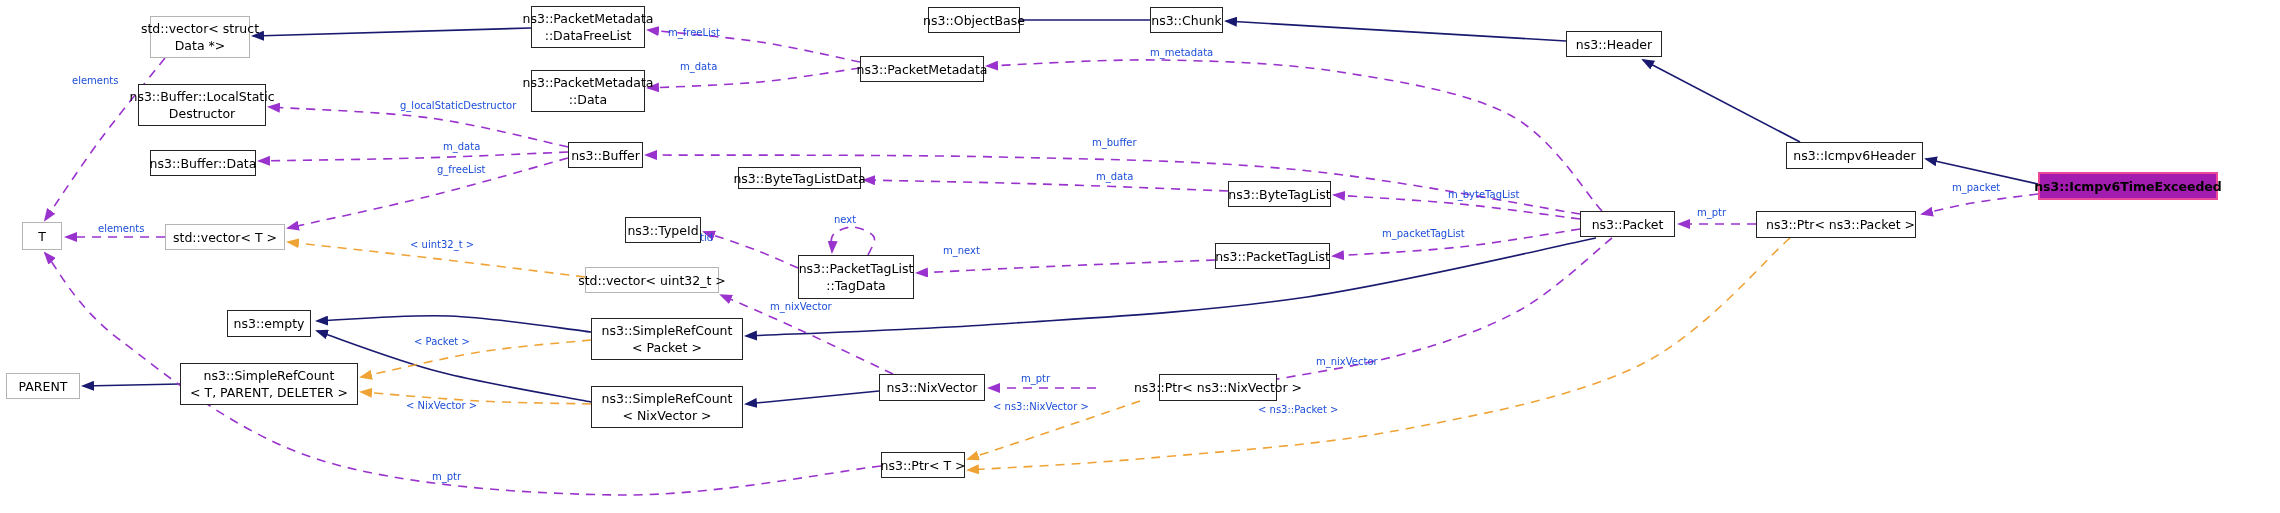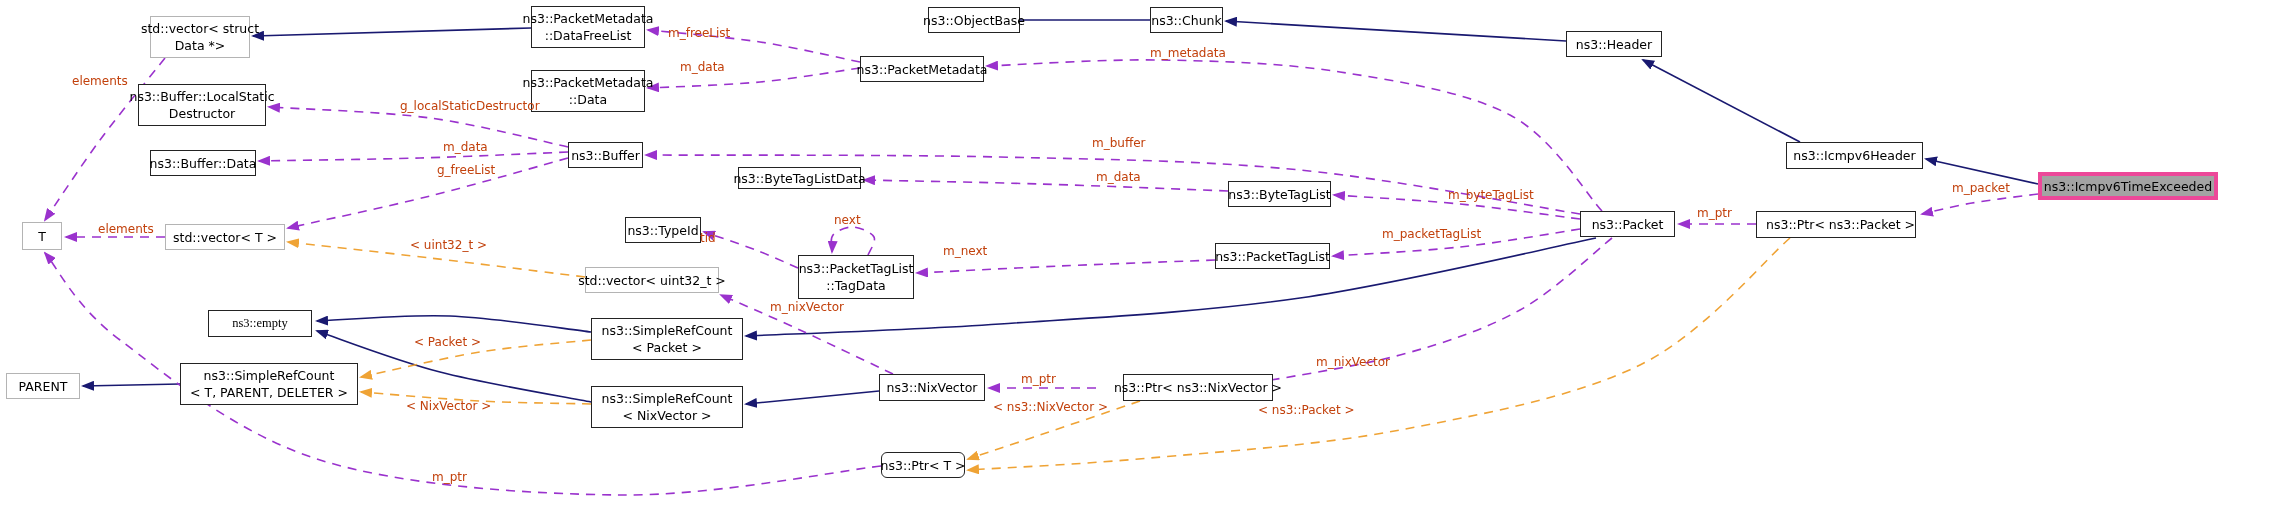--- a/index.html
+++ b/index.html
@@ -19,24 +19,24 @@
     position:absolute;
     background:#ffffff;
     border:1.5px solid #232323;
     box-sizing:border-box;
     display:flex;flex-direction:column;align-items:center;justify-content:center;
     font-size:12.5px;line-height:17px;color:#000;
     text-align:center;white-space:nowrap;
     z-index:2;
   }
   .node.external{border:1px solid #b4b4b4;}
-  .node.main{background:#a3a3a3;border:4px solid #ec4899;}
+  .node.main{background:#a21caf;border:2px solid #ec4899;font-weight:bold;}
   .edge-label{
     position:absolute;
-    font-size:12px;line-height:14px;color:#c2410c;
+    font-size:10px;line-height:14px;color:#1d4ed8;
     white-space:nowrap;
     z-index:3;
   }
 </style>
 </head>
 <body>
 
 <div id="stage">
   <svg id="edges-svg" xmlns="http://www.w3.org/2000/svg">
     <defs>
@@ -148,45 +148,45 @@
       <div class="node external" style="left: 585px; top: 267px; width: 134px; height: 26px;">
         <span>std::vector&lt; uint32_t &gt;</span>
       </div>
       <div class="node class" style="left: 798px; top: 255px; width: 116px; height: 44px;">
         <span>ns3::PacketTagList</span>
         <span>::TagData</span>
       </div>
       <div class="node class" style="left: 1215px; top: 243px; width: 115px; height: 26px;">
         <span>ns3::PacketTagList</span>
       </div>
-      <div class="node class" style="left: 208px; top: 310px; width: 104px; height: 27px; font-family: Liberation Serif, serif;">
+      <div class="node class" style="left: 227px; top: 310px; width: 84px; height: 27px;">
         <span>ns3::empty</span>
       </div>
       <div class="node class" style="left: 591px; top: 318px; width: 152px; height: 42px;">
         <span>ns3::SimpleRefCount</span>
         <span>&lt; Packet &gt;</span>
       </div>
       <div class="node class" style="left: 591px; top: 386px; width: 152px; height: 42px;">
         <span>ns3::SimpleRefCount</span>
         <span>&lt; NixVector &gt;</span>
       </div>
       <div class="node external" style="left: 6px; top: 373px; width: 74px; height: 26px;">
         <span>PARENT</span>
       </div>
       <div class="node class" style="left: 180px; top: 363px; width: 178px; height: 42px;">
         <span>ns3::SimpleRefCount</span>
         <span>&lt; T, PARENT, DELETER &gt;</span>
       </div>
       <div class="node class" style="left: 879px; top: 374px; width: 106px; height: 27px;">
         <span>ns3::NixVector</span>
       </div>
-      <div class="node class" style="left: 1123px; top: 374px; width: 150px; height: 27px;">
+      <div class="node class" style="left: 1159px; top: 374px; width: 118px; height: 27px;">
         <span>ns3::Ptr&lt; ns3::NixVector &gt;</span>
       </div>
-      <div class="node class" style="left: 881px; top: 452px; width: 84px; height: 26px; border-radius: 6px;">
+      <div class="node class" style="left: 881px; top: 452px; width: 84px; height: 26px;">
         <span>ns3::Ptr&lt; T &gt;</span>
       </div>
       <div class="node class" style="left: 1580px; top: 211px; width: 95px; height: 26px;">
         <span>ns3::Packet</span>
       </div>
       <div class="node class" style="left: 1756px; top: 211px; width: 160px; height: 27px; align-items: flex-end;">
         <span>ns3::Ptr&lt; ns3::Packet &gt;</span>
       </div>
     </div>
   <div id="label-layer">

